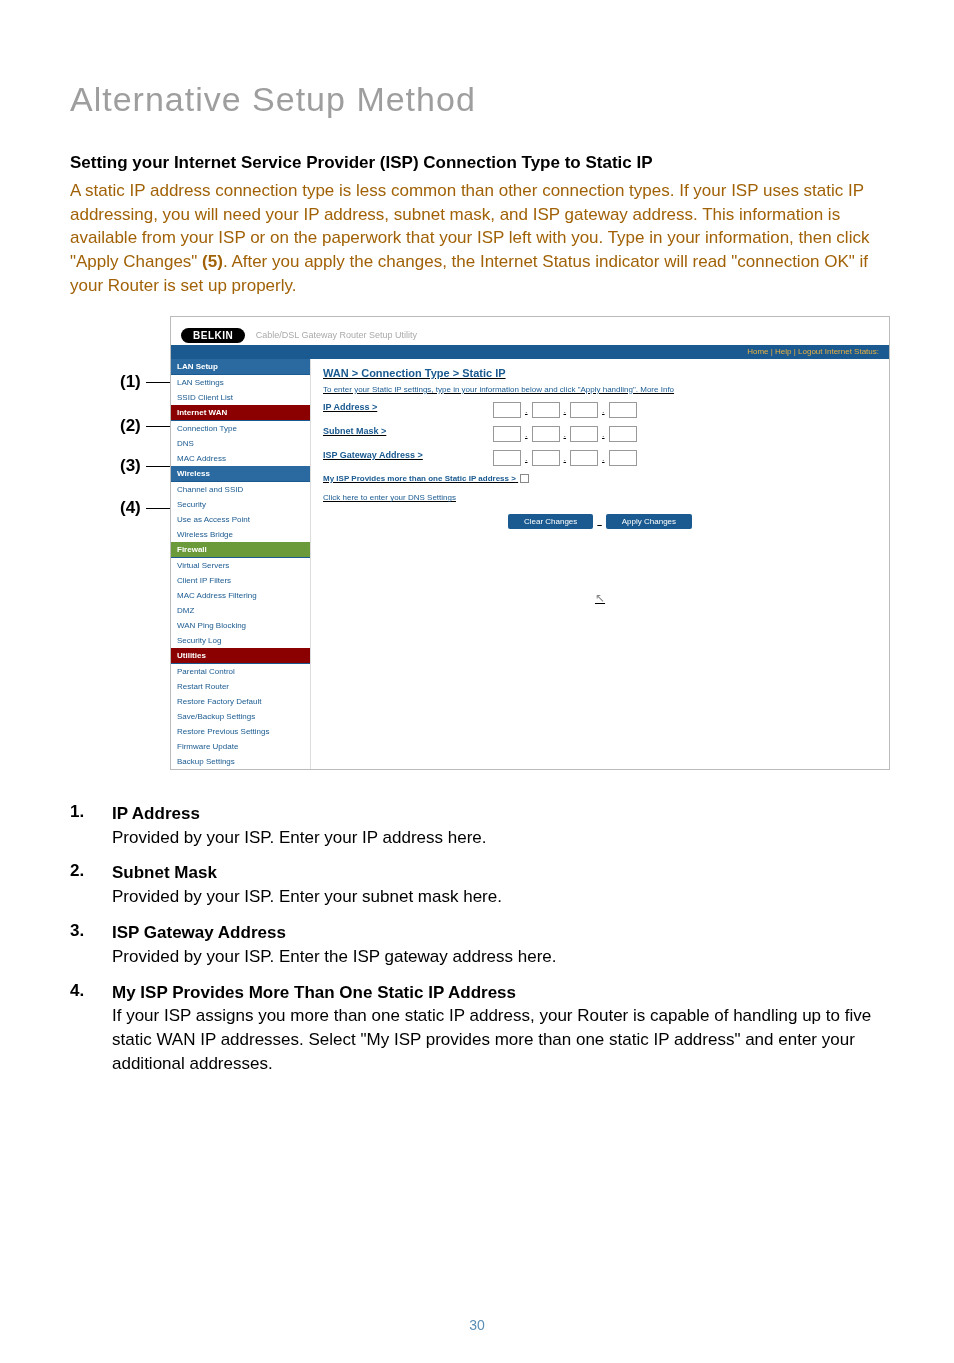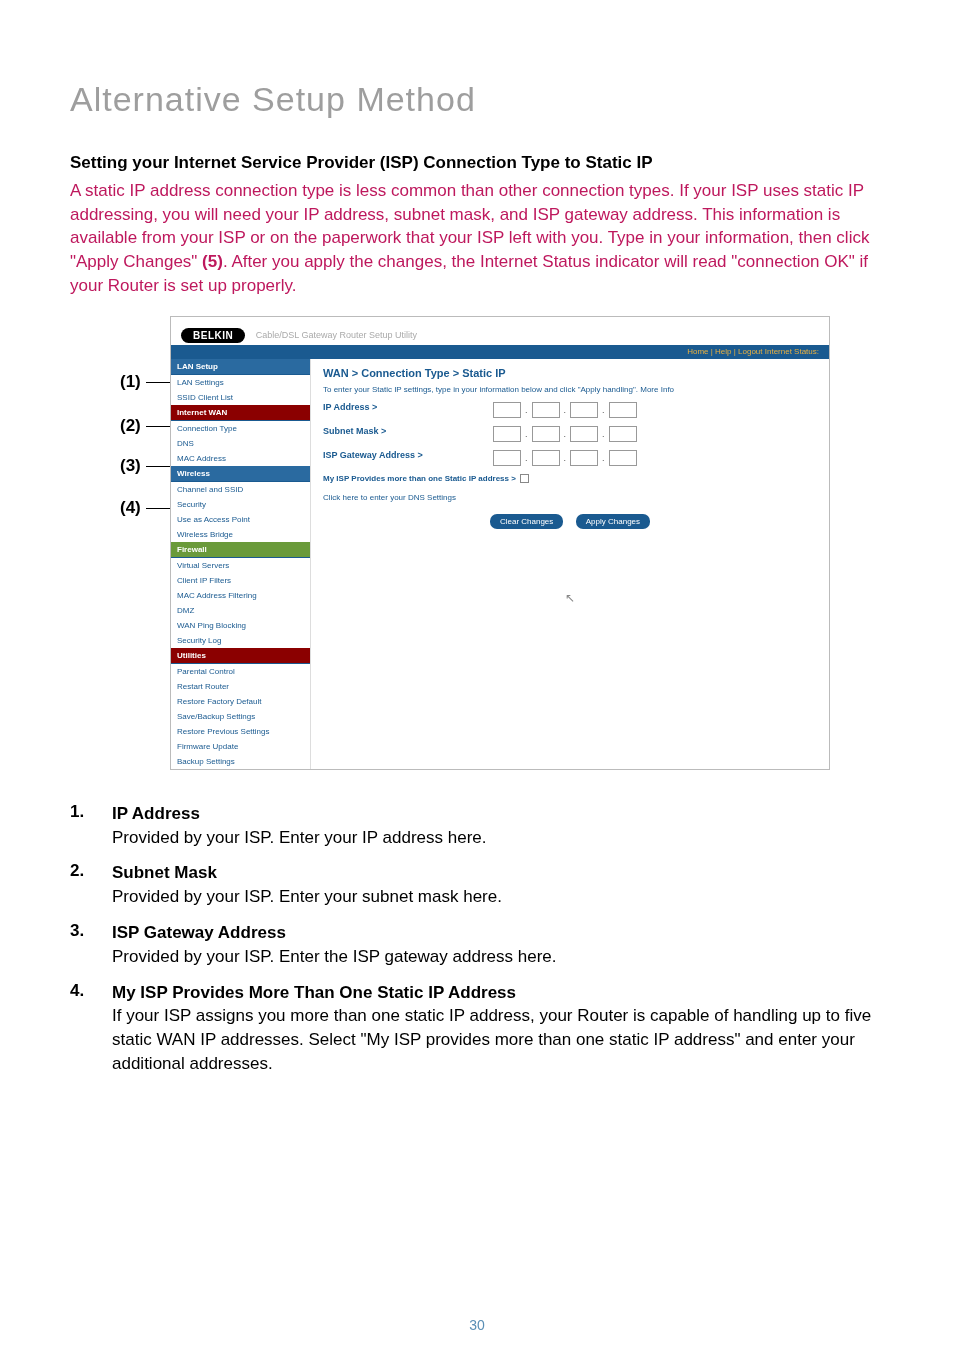--- a/index.html
+++ b/index.html
@@ -22,21 +22,21 @@
     }
     .section-heading {
       font-size: 17px;
       font-weight: bold;
       color: #000;
       margin-bottom: 4px;
       line-height: 1.4;
     }
     .body-text {
       font-size: 17px;
-      color: #be185d;
+      color: #a16207;
       line-height: 1.4;
     }
     .bold { font-weight: bold; }
     .screenshot-wrap {
       position: relative;
       margin: 18px 0 32px 50px;
       width: 740px;
     }
     .callout {
       position: absolute;
@@ -48,21 +48,21 @@
       position: absolute;
       height: 1px;
       background: #000;
     }
     .callout-line-diag {
       position: absolute;
       background: #000;
     }
     
     .router {
-      width: 660px;
+      width: 720px;
       border: 1px solid #bbb;
       margin-left: 50px;
       background: #fff;
       position: relative;
     }
     .router-top {
       padding: 8px 10px 2px 10px;
       border-bottom: 0;
     }
     .belkin-badge {
@@ -113,20 +113,21 @@
       background: #6a9a3a;
     }
     .side-item {
       font-size: 8px;
       color: #1a5a90;
       padding: 3px 6px;
     }
     .content-pane {
       flex: 1;
       padding: 8px 12px;
+      text-decoration: underline;
     }
     .content-title {
       color: #1a5a90;
       font-size: 11px;
       font-weight: bold;
       margin-bottom: 6px;
     }
     .content-text {
       color: #1a5a90;
       font-size: 8px;
@@ -179,23 +180,23 @@
     }
     .buttons {
       text-align: center;
       margin: 6px 0 18px 0;
     }
     .btn {
       display: inline-block;
       background: #1a5a90;
       color: #fff;
       font-size: 8px;
-      padding: 3px 10px;
+      padding: 3px 16px;
       margin: 0 4px;
-      border-radius: 7px;
+      border-radius: 2px;
     }
     .cursor-icon {
       text-align: center;
       font-size: 12px;
       color: #888;
       margin: 4px 0 6px 0;
     }
     
     .list {
       margin-top: 6px;

